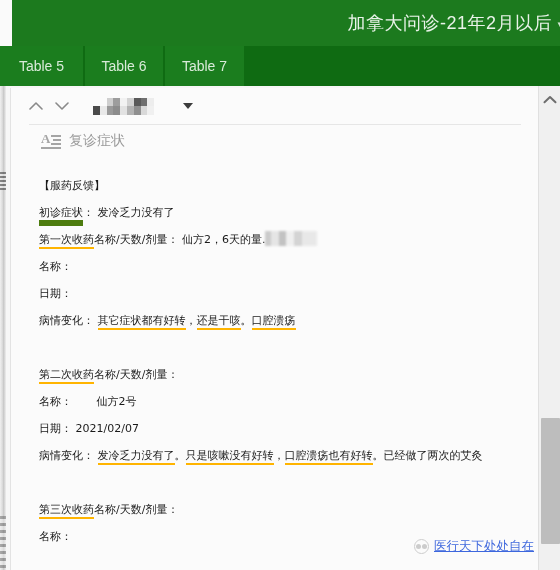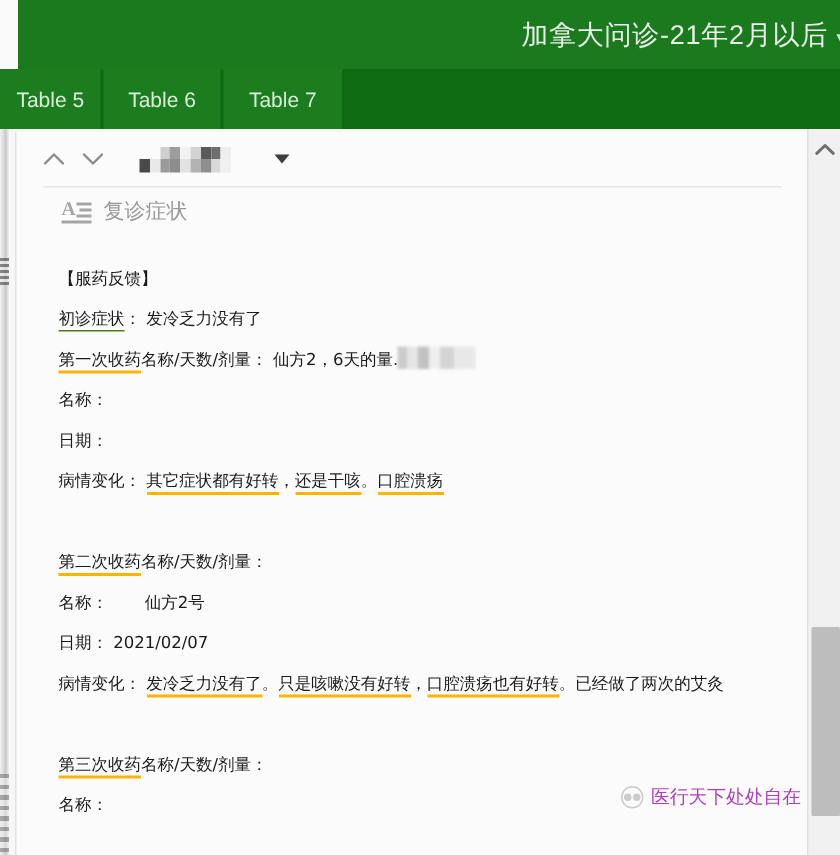--- a/index.html
+++ b/index.html
@@ -49,21 +49,21 @@
   .tab {
     background: #1b7d1e;
     color: #d9ebd9;
     font-size: 14px;
     display: flex; align-items: center; justify-content: center;
     margin-right: 2px;
     white-space: nowrap;
   }
   .tab.partial { width: 152px; padding-left: 0; justify-content: flex-start; padding-left: 0px; }
   .tab.partial span { margin-left: -6px; }
-  .tab.t5 { width: 67px; }
+  .tab.t5 { width: 83px; }
   .tab.t6 { width: 78px; }
   .tab.t7 { width: 79px; }
   .tabfill { flex: 1; background: #0f6b12; }
 
   
   .body {
     position: absolute; left: 0; top: 86px;
     width: 560px; height: 484px;
     background: #f7f7f7;
   }
@@ -162,21 +162,21 @@
     font-family: "DejaVu Sans", "Liberation Sans", sans-serif;
   }
   .line { white-space: nowrap; }
   .line.wrap { white-space: normal; }
   .gap { height: 27px; }
   .ul-orange {
     border-bottom: 2px solid #ffb400;
     padding-bottom: 1px;
   }
   .ul-blue {
-    border-bottom: 1px solid #4d7c0f;
+    border-bottom: 6px solid #4d7c0f;
     padding-bottom: 1px;
   }
   .blurtext {
     display: inline-block;
     vertical-align: -3px;
     height: 15px;
     background: linear-gradient(90deg,#c9c9c9 0 12%,#e4e4e4 12% 26%,#bfbfbf 26% 40%,#efefef 40% 55%,#d2d2d2 55% 72%,#e8e8e8 72% 100%);
     filter: blur(1.2px);
     opacity: .95;
   }
@@ -203,27 +203,28 @@
   .sb-thumb {
     position: absolute; left: 2px;
     top: 332px;
     width: 19px; height: 126px;
     background: #bdbdbd;
     border-radius: 1px;
   }
 
   
   .watermark {
-    position: absolute; right: 26px; bottom: 30px;
+    position: absolute; right: 26px; bottom: 15px;
     display: flex; align-items: center;
-    color: #a21caf;
+    color: #1d4ed8;
     font-size: 12.5px;
     opacity: .85;
     white-space: nowrap;
     pointer-events: none;
+    text-decoration: underline;
   }
   .wm-logo {
     width: 15px; height: 15px;
     border-radius: 50%;
     border: 1px solid #c4c4c4;
     margin-right: 5px;
     position: relative;
     flex: none;
   }
   .wm-logo::before,

